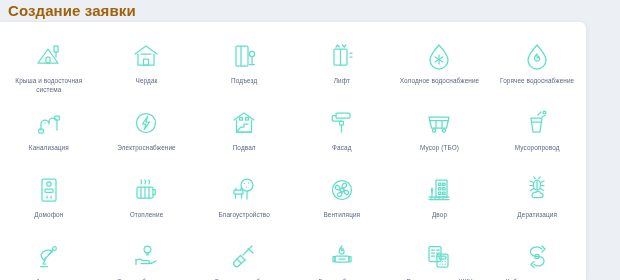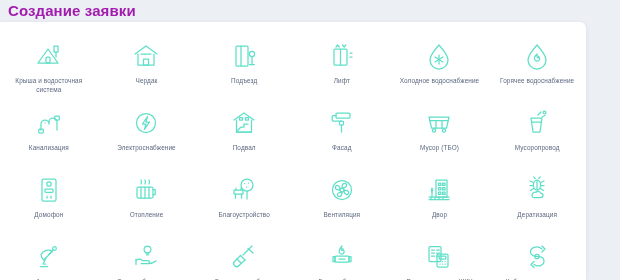--- a/index.html
+++ b/index.html
@@ -6,21 +6,21 @@
   body{
     width:620px;height:280px;overflow:hidden;
     background:#eceff4;
     font-family:"Liberation Sans","DejaVu Sans",sans-serif;
     -webkit-font-smoothing:antialiased;
   }
   #app{position:relative;width:620px;height:280px;}
 
   .page-title{
     position:absolute;left:8px;top:2px;
-    font-size:15px;font-weight:bold;color:#a21caf;
+    font-size:15px;font-weight:bold;color:#a16207;
     letter-spacing:.1px;
   }
 
   .card{
     position:absolute;left:0;top:22px;width:586px;height:258px;
     background:#ffffff;
     border-radius:0 6px 0 0;
     box-shadow:0 1px 4px rgba(120,132,158,.16);
     overflow:hidden;
   }

